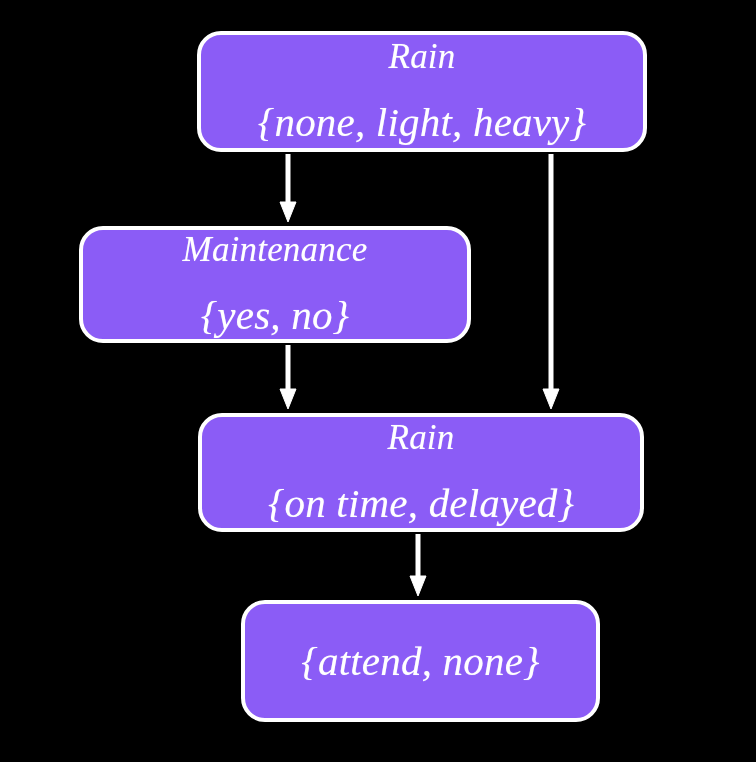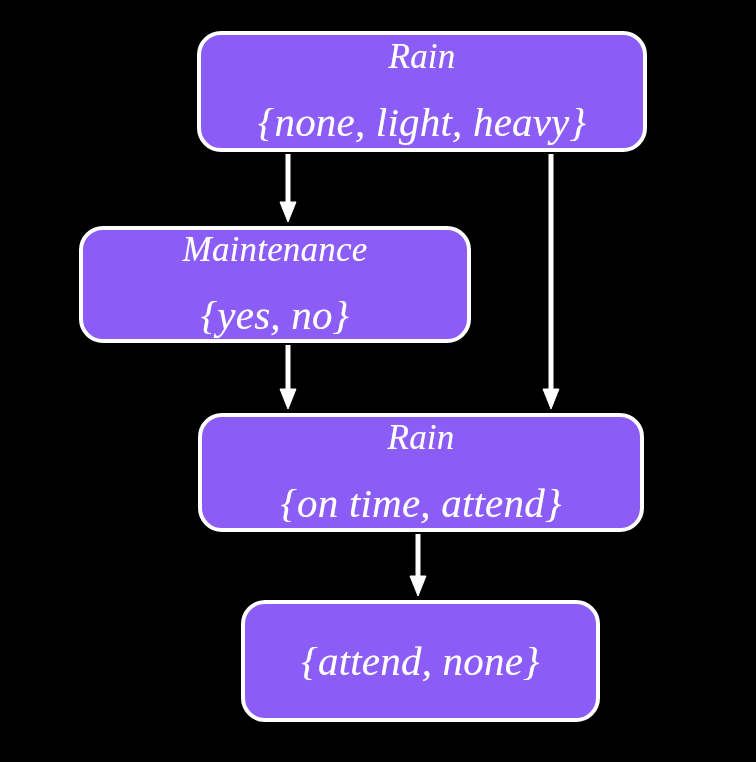--- a/index.html
+++ b/index.html
@@ -90,20 +90,20 @@
     <div class="states">{none, light, heavy}</div>
   </div>
 
   <div class="node" style="left:79px; top:226px; width:392px; height:117px;">
     <div class="title">Maintenance</div>
     <div class="states">{yes, no}</div>
   </div>
 
   <div class="node" style="left:198px; top:413px; width:446px; height:119px;">
     <div class="title">Rain</div>
-    <div class="states">{on time, attend}</div>
+    <div class="states">{on time, delayed}</div>
   </div>
 
   <div class="node" style="left:241px; top:600px; width:359px; height:122px;">
     <div class="states">{attend, none}</div>
   </div>
 
 </div>
 
 </body></html>

